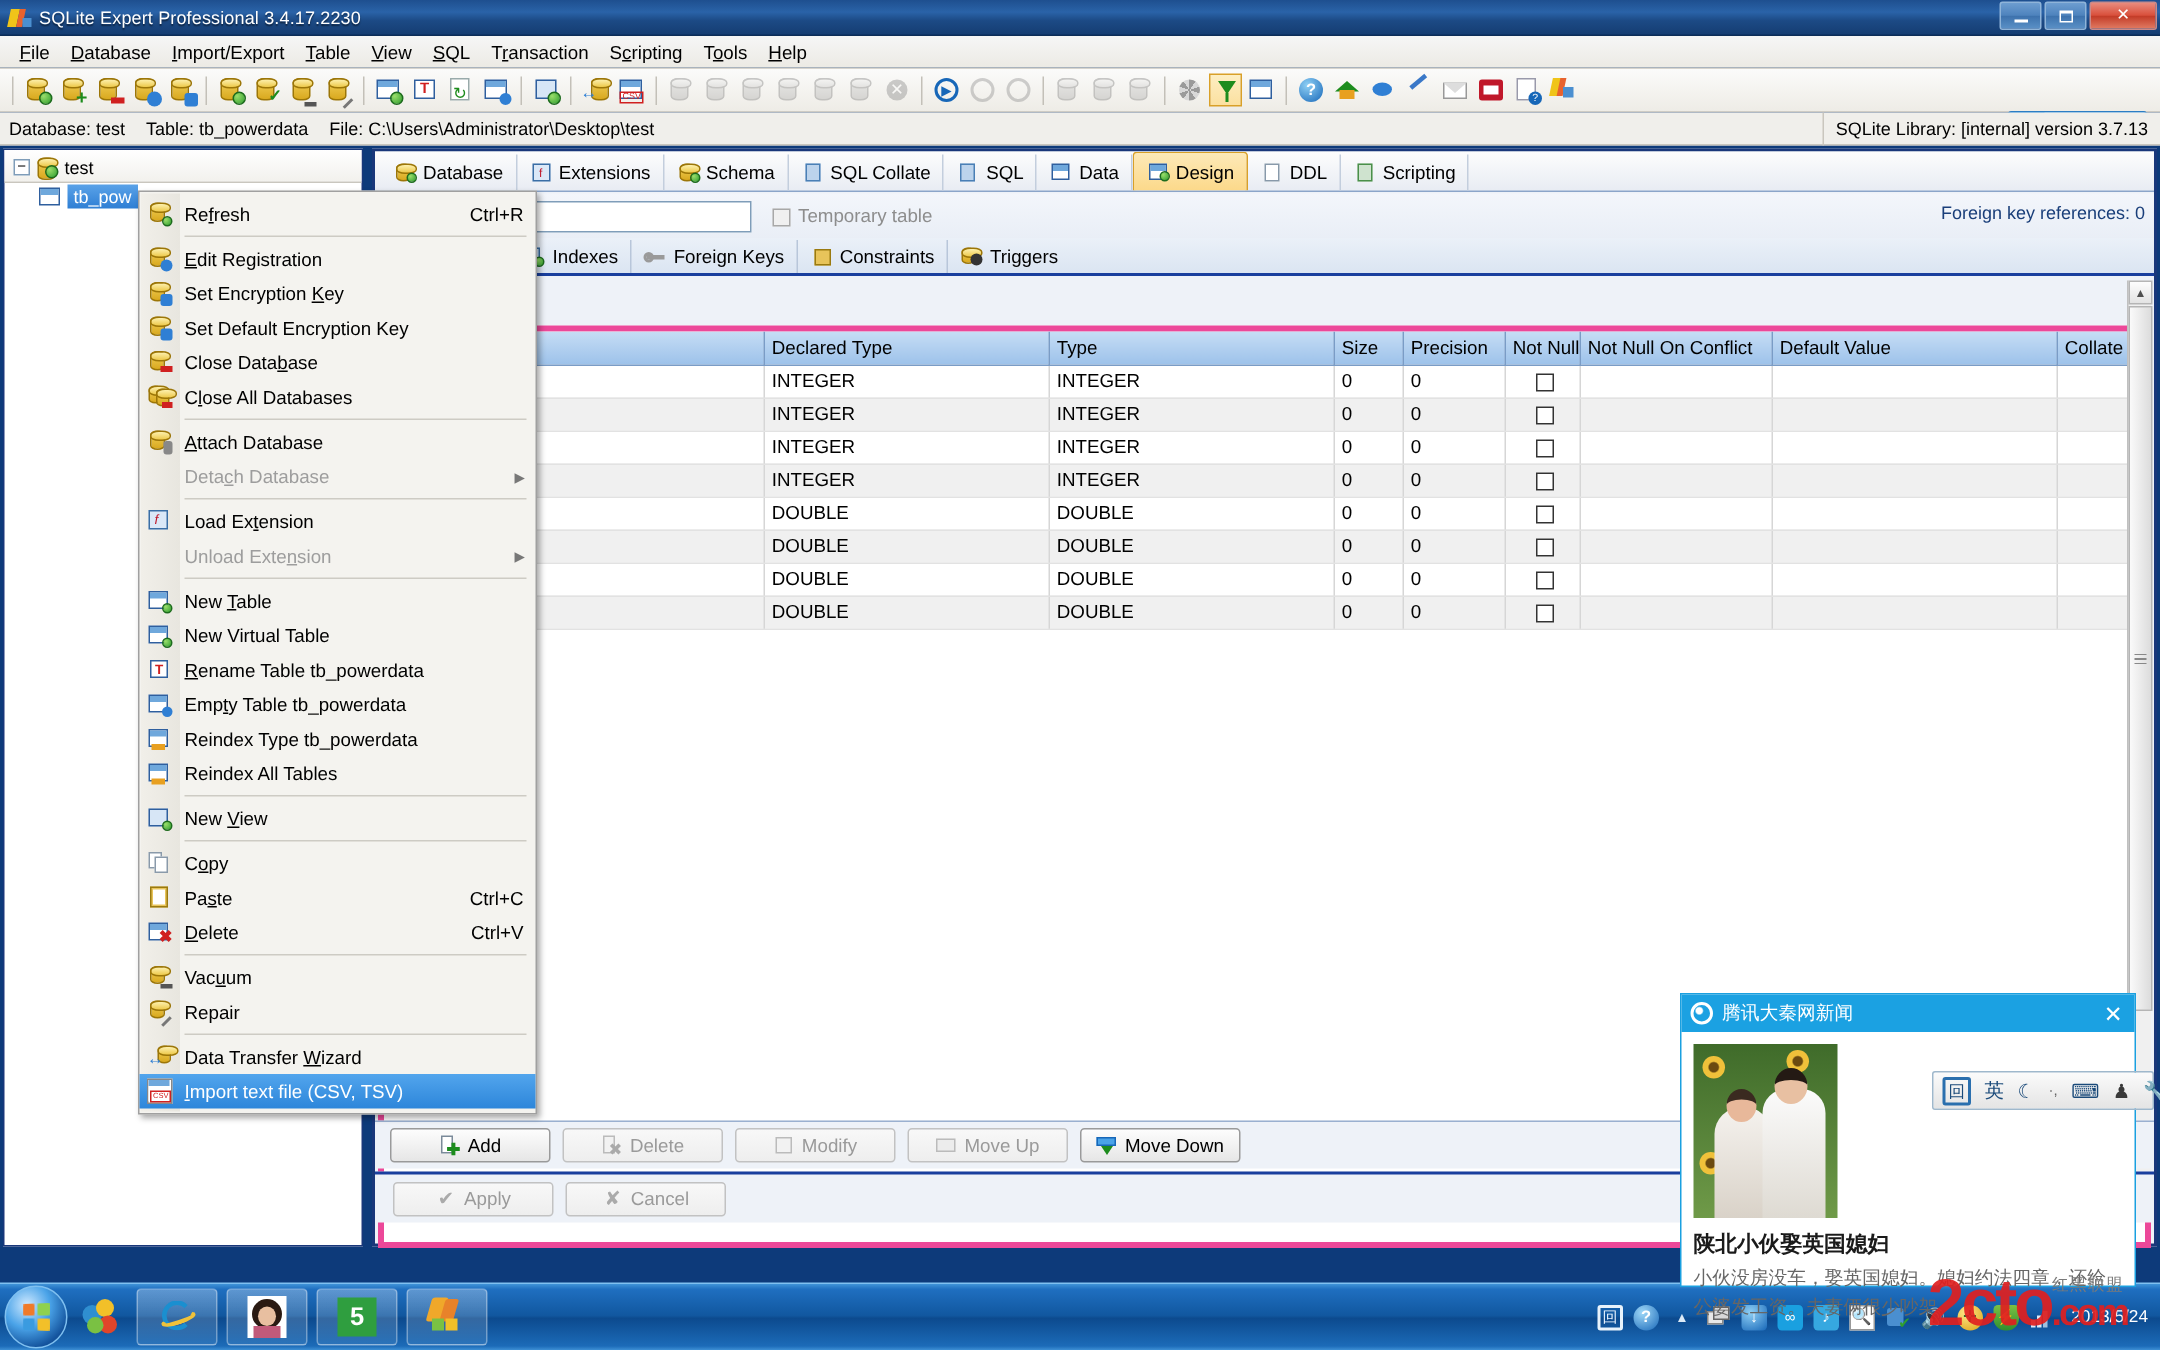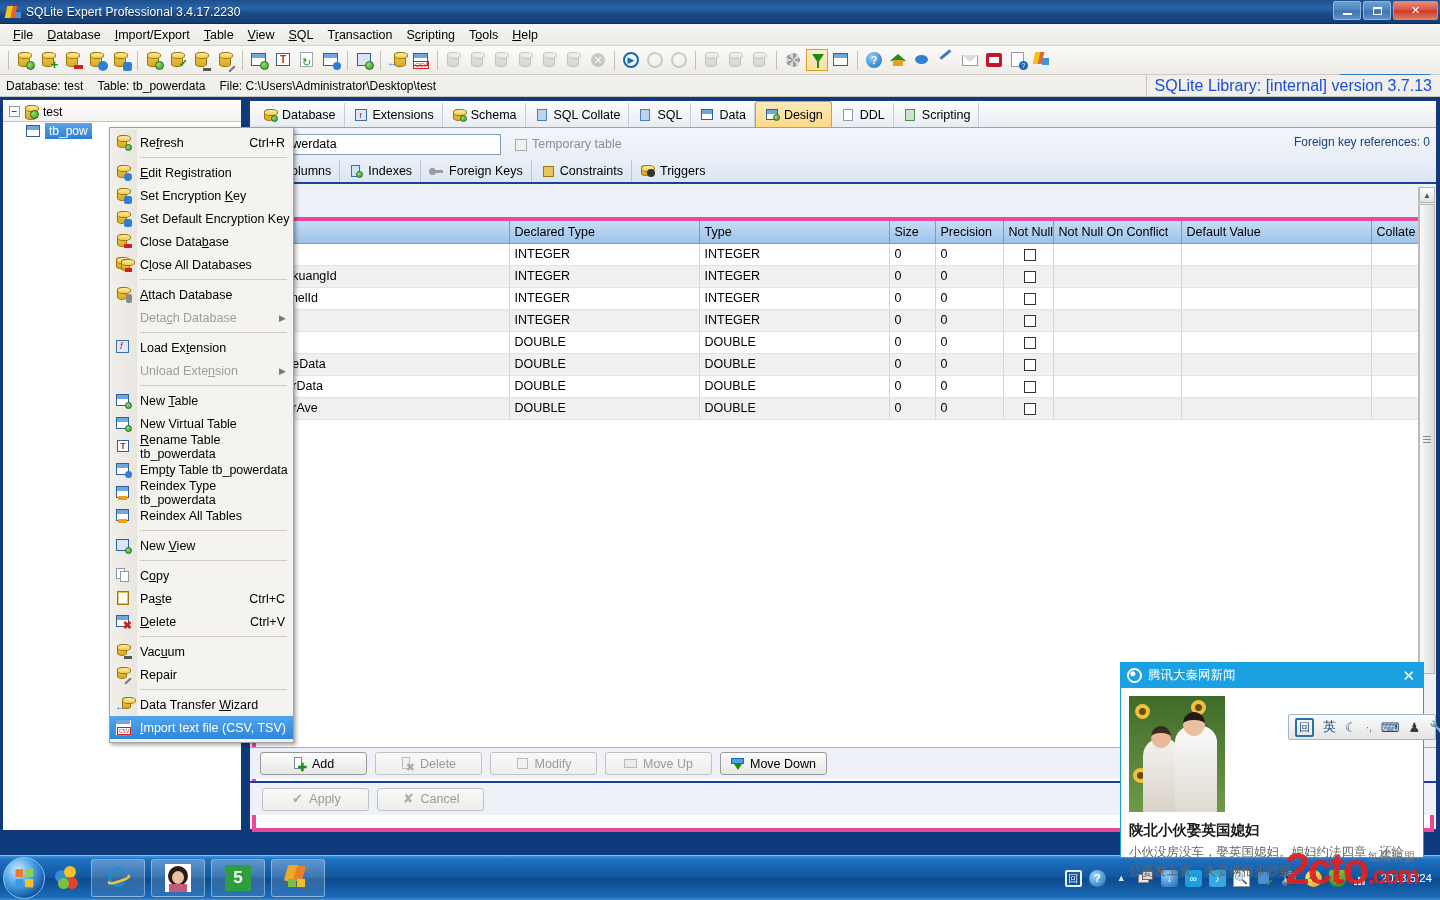--- a/index.html
+++ b/index.html
@@ -117,21 +117,21 @@
 
   
   .infobar {
     position: absolute; left: 0; top: 75px; width: 1440px; height: 22px;
     background: #f0efeb; border-bottom: 1px solid #c9c6be;
     display:flex; align-items:center;
   }
   .infobar .seg { font-size: 12px; color:#000; margin-left: 6px; }
   .infobar .right {
     position:absolute; right: 0px; top:0; height:22px; line-height:22px;
-    padding: 0 8px; font-size: 16px; color:#1d4ed8;
+    padding: 0 8px; font-size: 12px; color:#000000;
     border-left: 1px solid #c9c6be;
   }
 
   
   .treepanel {
     position: absolute; left: 2px; top: 99px; width: 240px; height: 732px;
     background: #ffffff; border: 1px solid #19377a;
   }
   .tp-head {
     height: 22px; background: linear-gradient(to bottom,#ffffff,#f2f1ed);
@@ -260,21 +260,21 @@
     background:linear-gradient(to bottom,#fdfdfd,#e6e6e6);
     display:flex; align-items:center; justify-content:center; gap:5px;
     font-size:12.5px; color:#000;
   }
   .vbtn.disabled { color:#9a9a9a; border-color:#c2c2c2;
     background:linear-gradient(to bottom,#f8f8f8,#eeeeee); }
   .vbtn .bi { width:14px;height:14px; position:relative; flex:none; }
 
   
   .ctxmenu {
-    position:absolute; left:109px; top:127px; width:185px;
+    position:absolute; left:92px; top:127px; width:266px;
     background:#f4f3ef; border:1px solid #a0a0a0;
     box-shadow: 2px 2px 4px rgba(0,0,0,0.35);
     padding: 3px 0;
     z-index: 50;
   }
   .ctxmenu .gutter {
     position:absolute; left:1px; top:1px; bottom:1px; width:26px;
     background:linear-gradient(to right,#f1efe9,#e8e6df);
   }
   .cmi {

